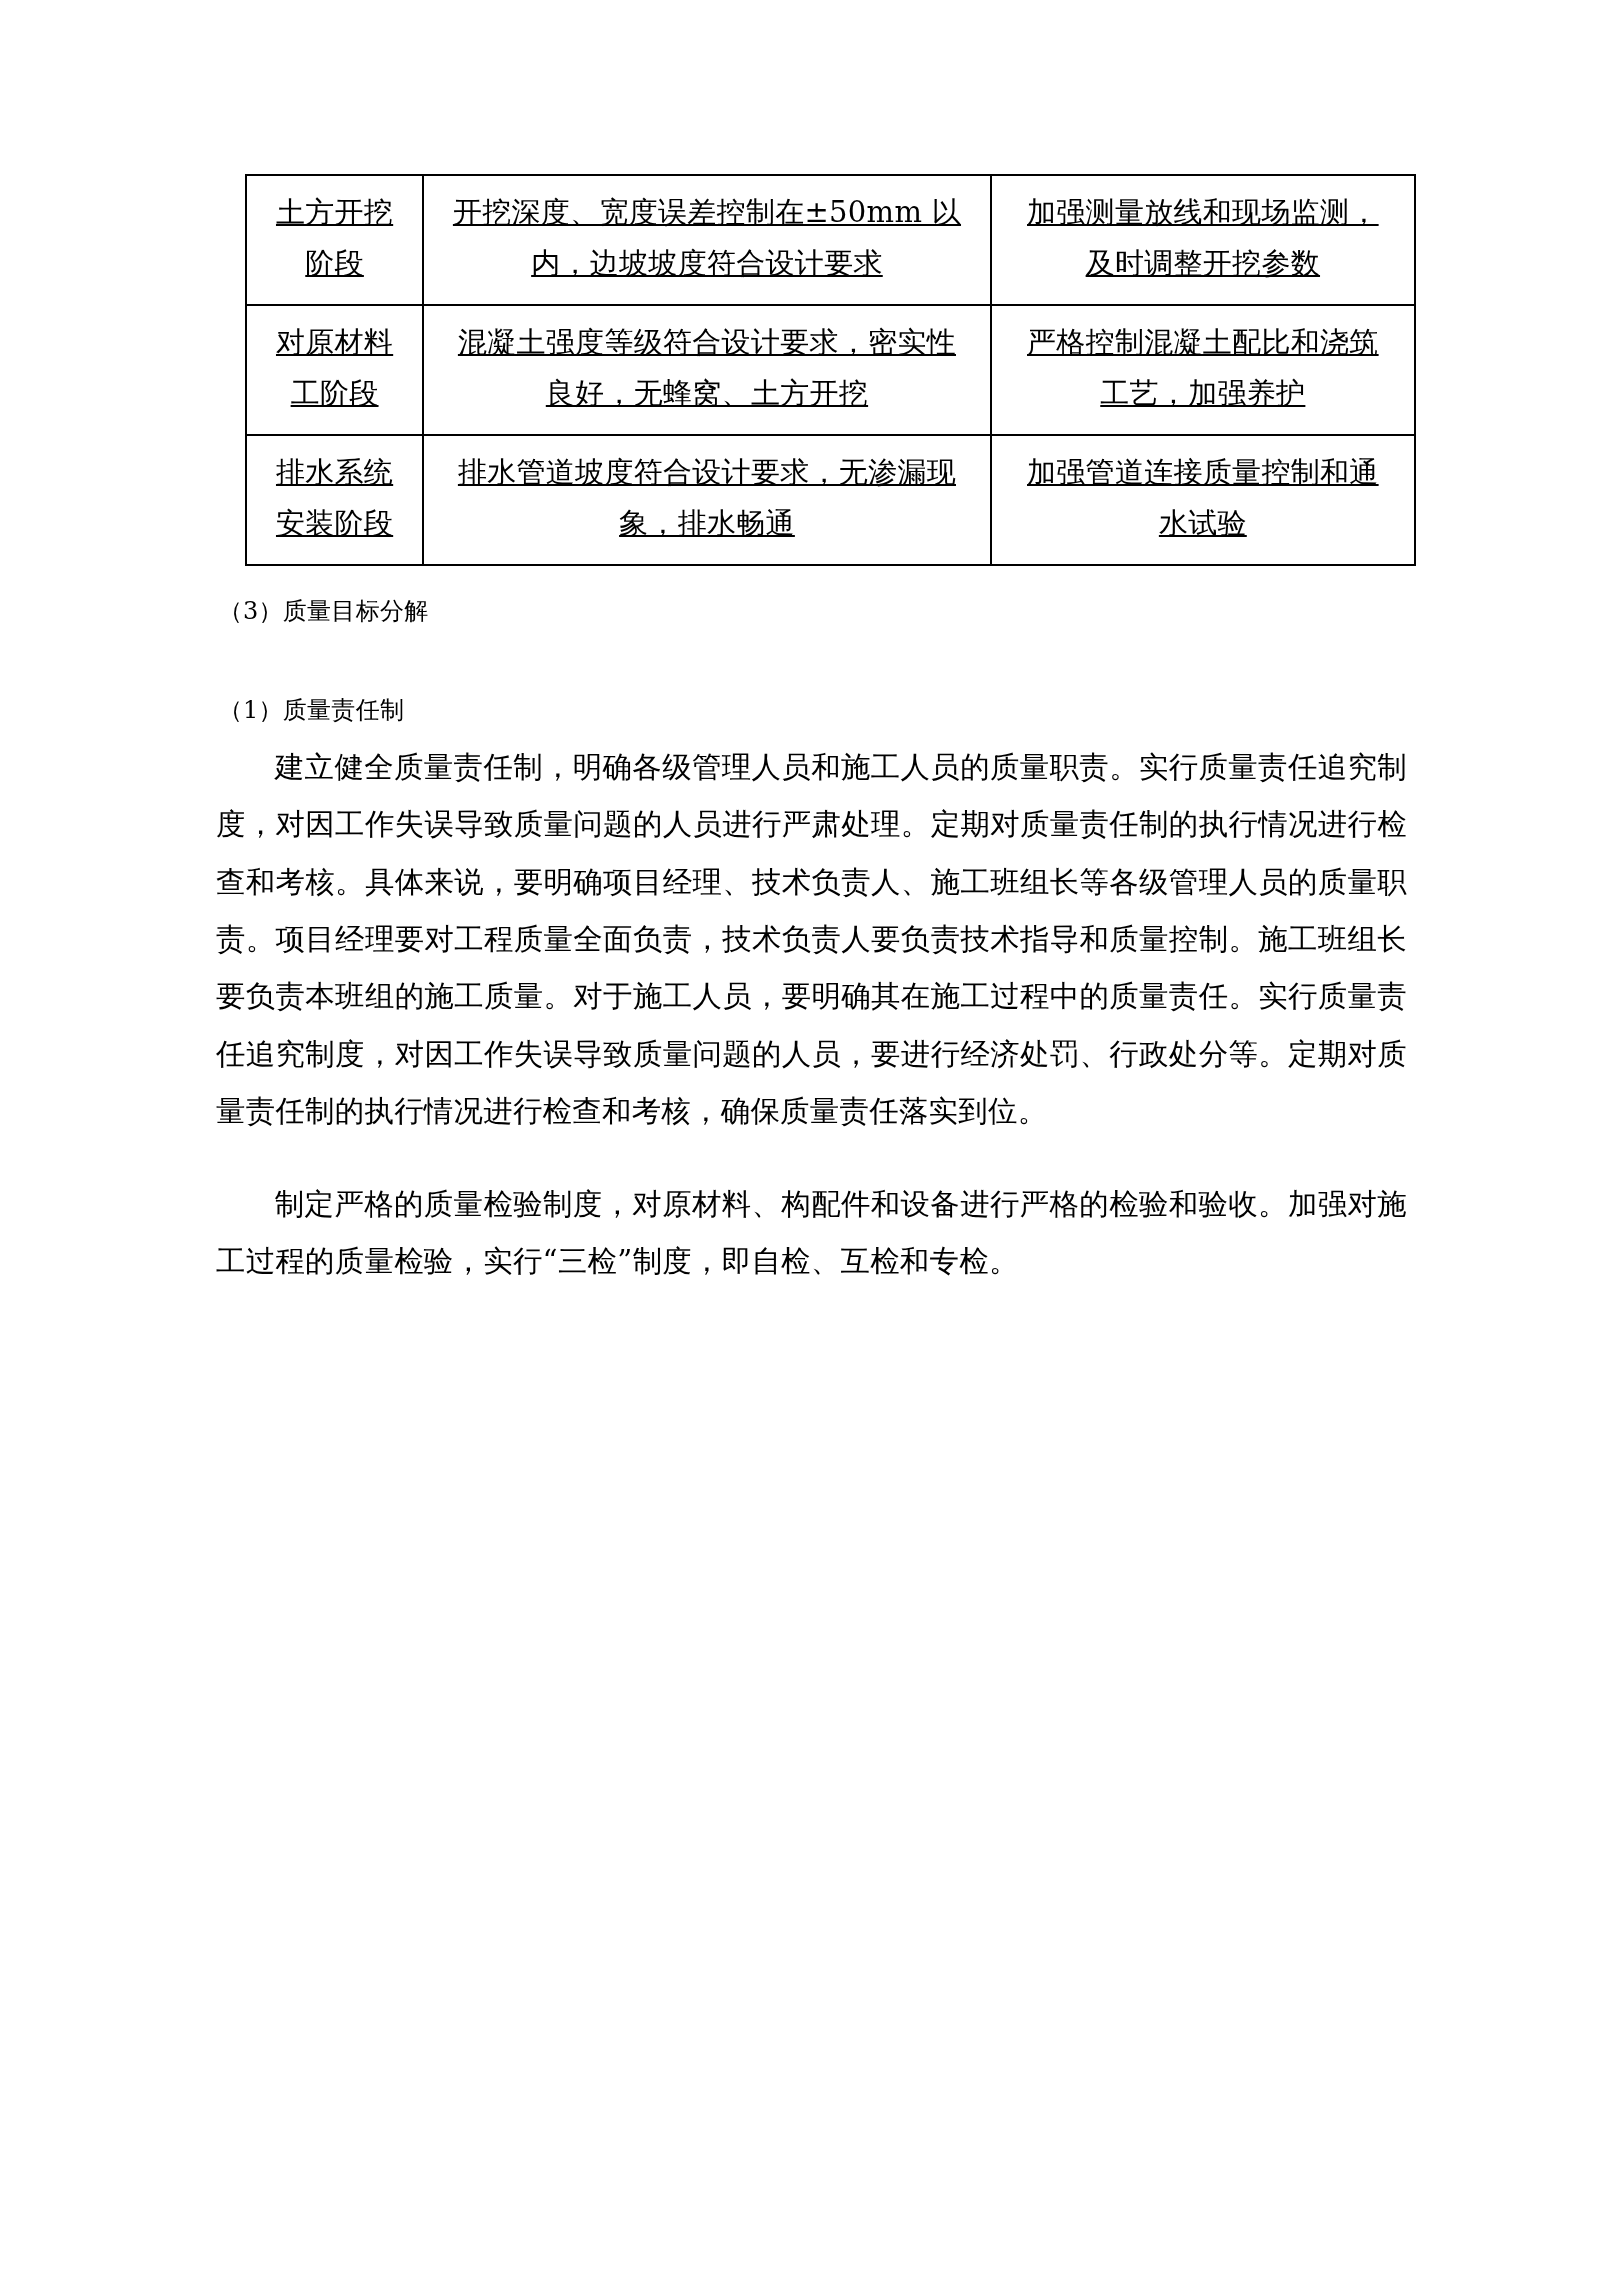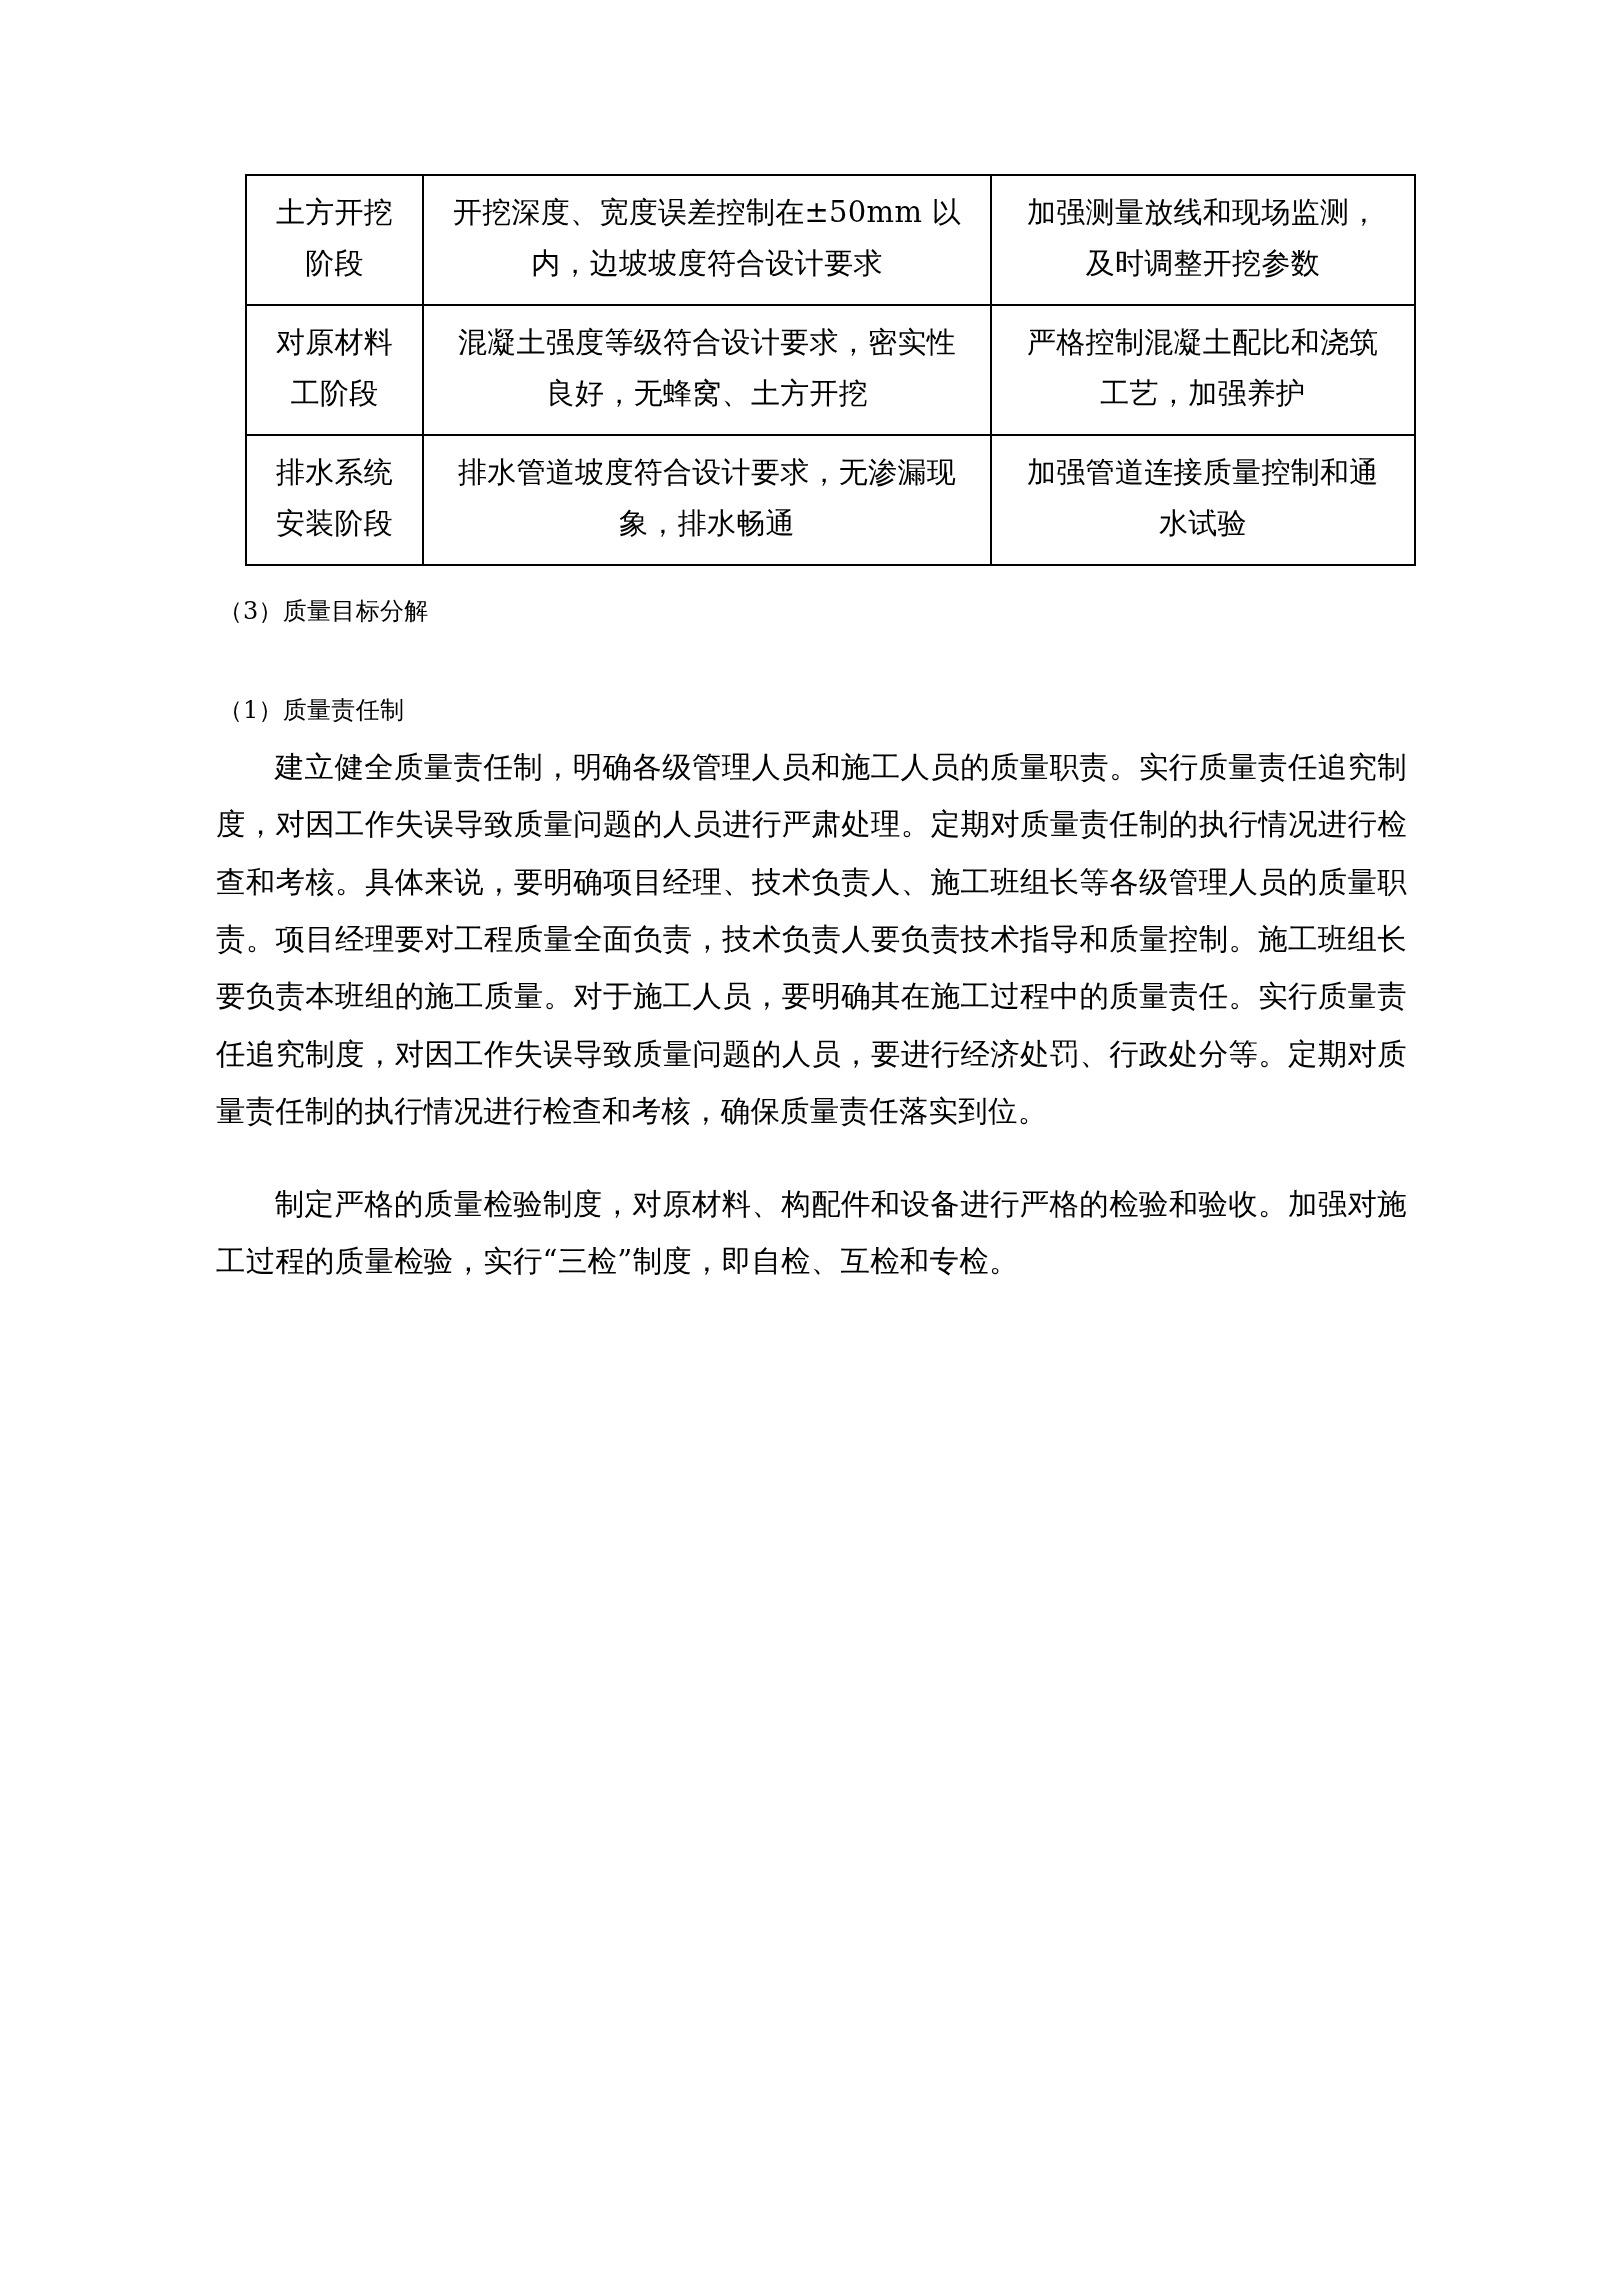--- a/index.html
+++ b/index.html
@@ -25,20 +25,21 @@
     width: 1191px;
     margin: 0 auto;
   }
 
   
   .spec-table {
     border-collapse: collapse;
     width: 1131px;
     margin: 95px 0 0 29.4px;
     table-layout: fixed;
+    text-decoration: underline;
   }
   .spec-table td {
     border: 2px solid #000000;
     vertical-align: middle;
     text-align: center;
     font-size: 29px;
     line-height: 1.78;
     letter-spacing: 0.3px;
     padding: 10.5px 5.2px 14.4px 5.2px;
     font-family: "DejaVu Serif", "Liberation Serif", serif;

